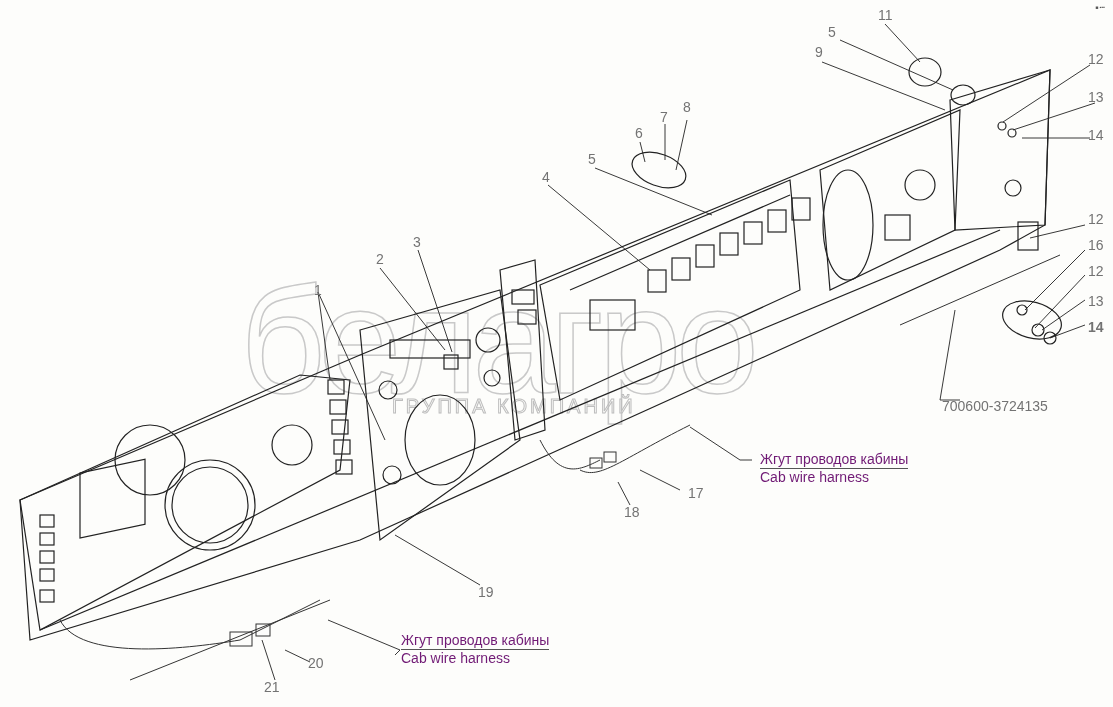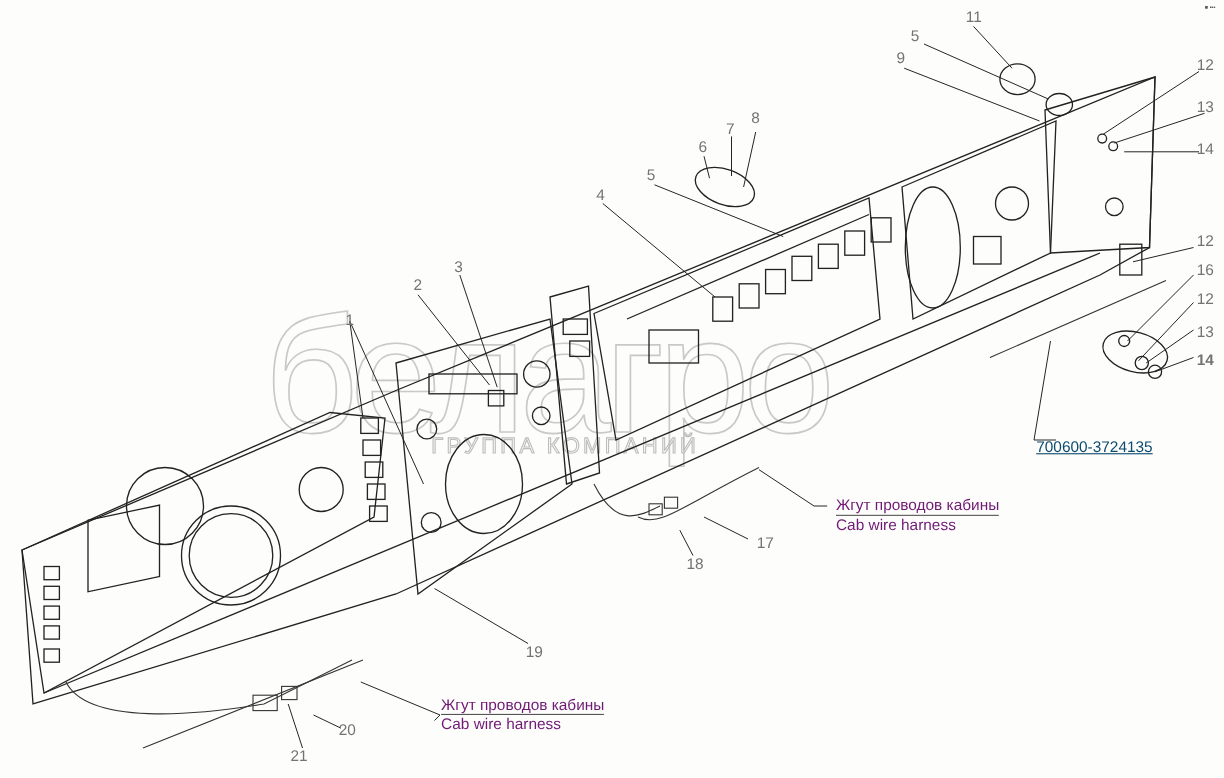--- a/index.html
+++ b/index.html
@@ -1,21 +1,21 @@
 <!DOCTYPE html>
 <html><head>
 <meta charset="utf-8">
 <style>
   html,body{margin:0;padding:0;background:#fdfdfb;}
   #stage{position:relative;width:1113px;height:707px;overflow:hidden;background:#fdfdfb;font-family:"Liberation Sans",sans-serif;color:#111;}
   svg{position:absolute;left:0;top:0;}
   .callout{position:absolute;font-size:14px;line-height:14px;color:#737373;}
   .harness{position:absolute;font-size:14px;line-height:17px;color:#701a75;}
   .harness .ru{border-bottom:1px solid #555;}
-  .partno{position:absolute;font-size:14px;color:#0c4a6e;text-decoration:underline;}
+  .partno{position:absolute;font-size:14px;color:#737373;}
   .wm-main{position:absolute;left:240px;top:255px;font-size:150px;font-weight:normal;letter-spacing:-6px;color:transparent;-webkit-text-stroke:1.5px #c9c9c9;font-family:"Liberation Sans",sans-serif;}
   .wm-sub{position:absolute;left:392px;top:395px;font-size:20px;letter-spacing:3px;color:transparent;-webkit-text-stroke:1px #bdbdbd;}
   .corner{position:absolute;right:8px;top:4px;font-size:5px;color:#555;}
 </style>
 </head>
 <body>
 
 <div id="stage">
   <div class="wm-main">белагро</div>
   <div class="wm-sub">ГРУППА КОМПАНИЙ</div>

